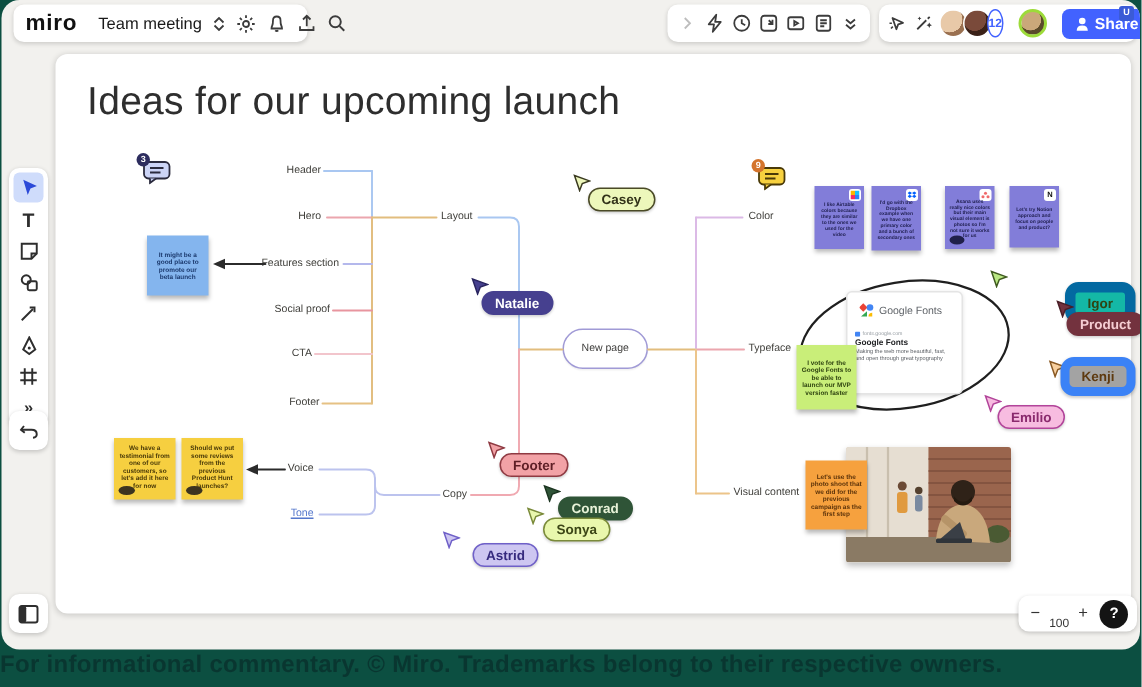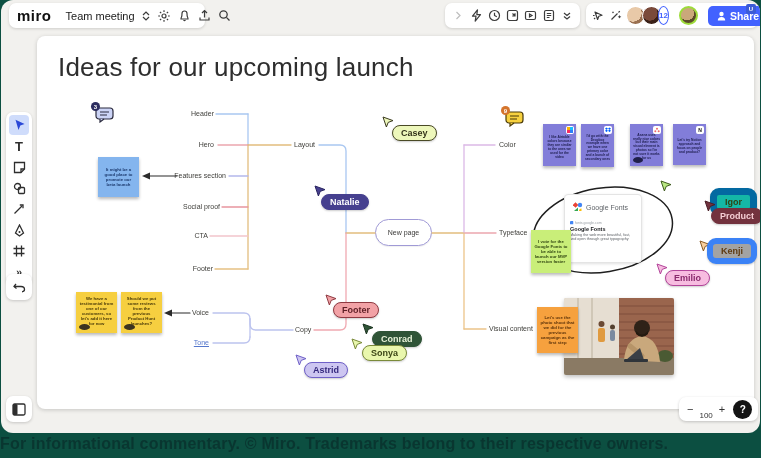--- a/index.html
+++ b/index.html
@@ -321,21 +321,21 @@
     <div class="cursor-label" style="left:371px;top:331px;background:#2f5437;border:1px solid #2f5437;color:#e7f2d8;">Conrad</div>
 
     <svg class="cursor-arrow" style="left:350px;top:338px;" viewBox="0 0 12 12">
         <path d="M1,1 L4.4,11 L6.2,6.4 L11,4.6 Z" fill="#e9f7ad" stroke="#7a8a3a" stroke-width="1"></path>
       </svg>
     <div class="cursor-label" style="left:361px;top:345px;background:#e9f7ad;border:1px solid #7a8a3a;color:#3c4616;">Sonya</div>
 
     <svg class="cursor-arrow" style="left:294px;top:354px;" viewBox="0 0 12 12">
         <path d="M1,1 L4.4,11 L6.2,6.4 L11,4.6 Z" fill="#cdc6f1" stroke="#6f60c8" stroke-width="1"></path>
       </svg>
-    <div class="cursor-label" style="left:303px;top:362px;background:#cdc6f1;border:1px solid #6f60c8;color:#362a7e;">Astrid</div>
+    <div class="cursor-label" style="left:314px;top:362px;background:#cdc6f1;border:1px solid #6f60c8;color:#362a7e;">Astrid</div>
 
     <svg class="cursor-arrow" style="left:659px;top:180px;" viewBox="0 0 12 12">
         <path d="M1,1 L4.4,11 L6.2,6.4 L11,4.6 Z" fill="#b9e882" stroke="#3f5a1f" stroke-width="1"></path>
       </svg>
     <div class="cursor-label" style="left:709px;top:188px;background:#14b8a6;border:7px solid #0369a1;color:#2f4413;">Igor</div>
 
     <svg class="cursor-arrow" style="left:703px;top:200px;" viewBox="0 0 12 12">
         <path d="M1,1 L4.4,11 L6.2,6.4 L11,4.6 Z" fill="#73323e" stroke="#4a1e27" stroke-width="1"></path>
       </svg>
     <div class="cursor-label" style="left:710px;top:208px;background:#73323e;border:1px solid #73323e;color:#f5cdd3;">Product</div>

